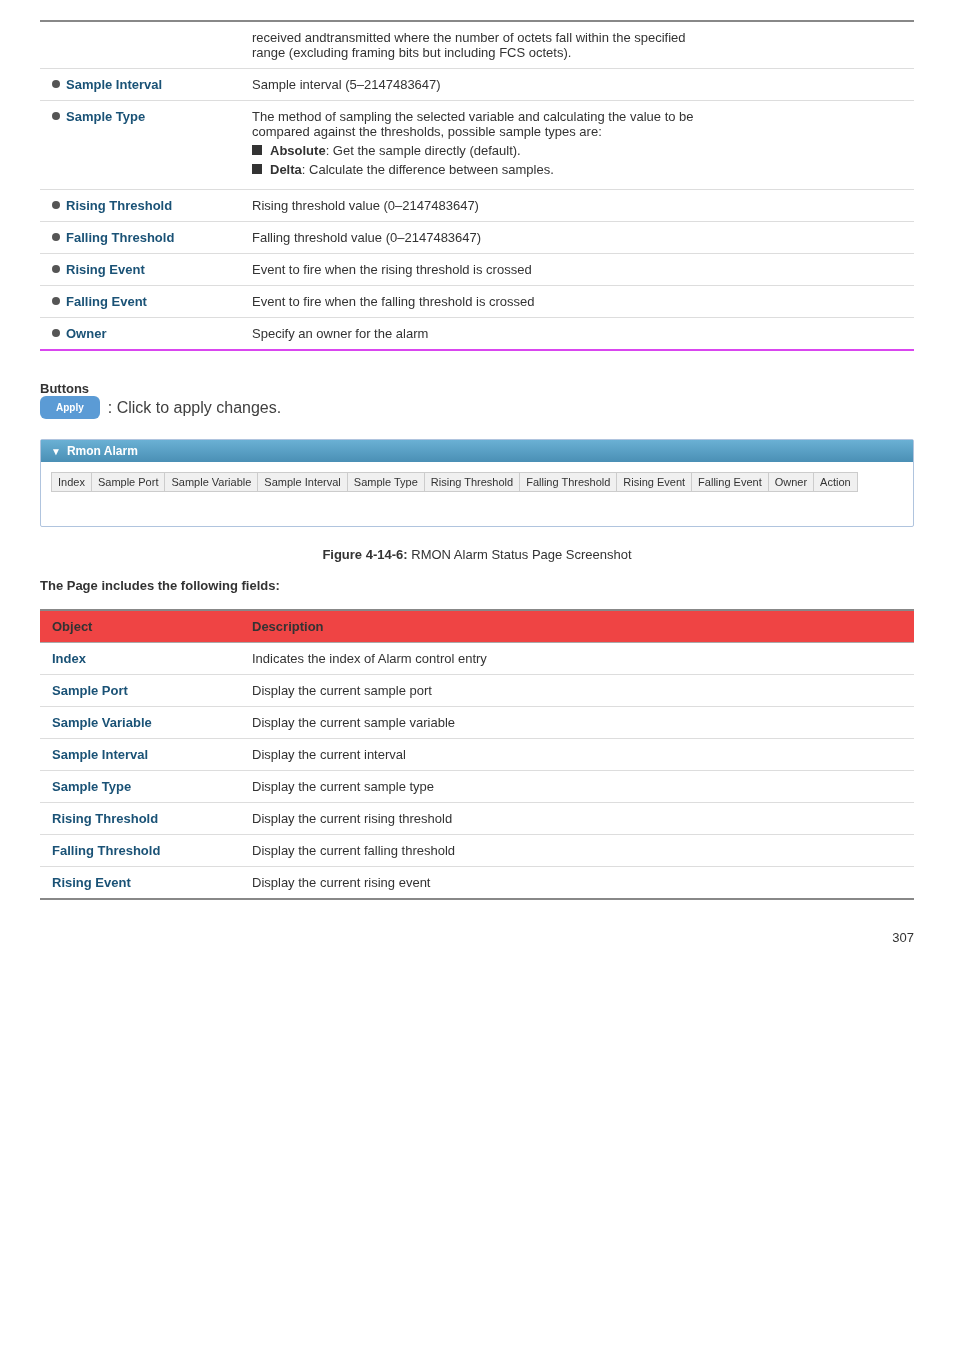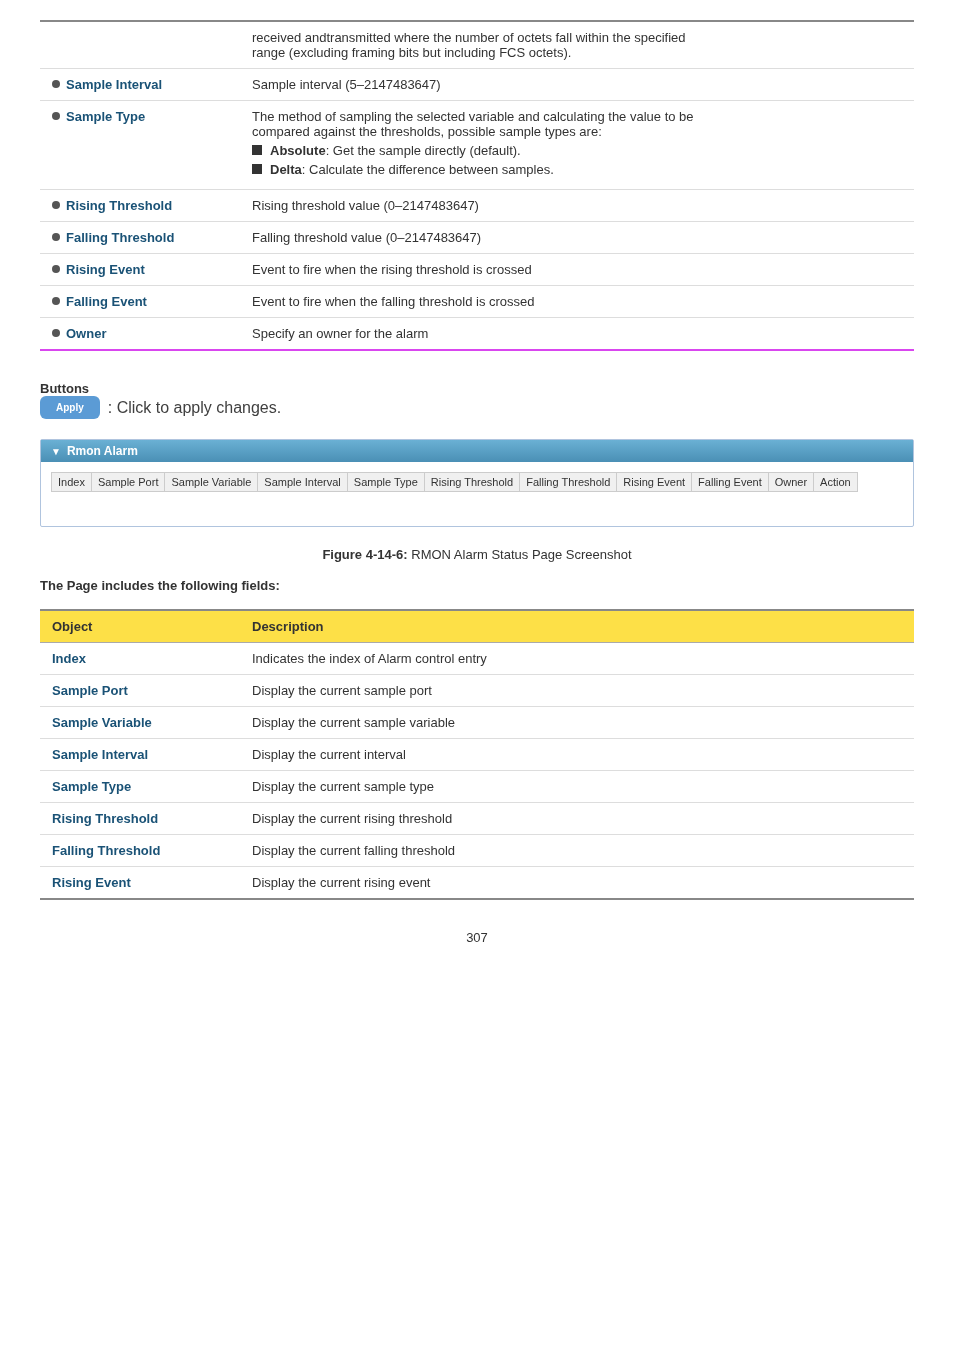--- a/index.html
+++ b/index.html
@@ -155,21 +155,21 @@
 
     
     .bottom-table {
       width: 100%;
       border-collapse: collapse;
       margin-top: 10px;
       border-top: 2px solid #888;
       border-bottom: 2px solid #888;
     }
     .bottom-table thead tr {
-      background: #fde047;
+      background: #ef4444;
     }
     .bottom-table thead th {
       padding: 8px 12px;
       text-align: left;
       font-weight: bold;
       border-bottom: 1px solid #aaa;
     }
     .bottom-table tbody tr {
       border-bottom: 1px solid #ddd;
     }
@@ -179,21 +179,21 @@
     .bottom-table td {
       padding: 8px 12px;
       vertical-align: middle;
     }
     .bottom-table .label-cell {
       width: 200px;
     }
 
     
     .page-number {
-      text-align: center;
+      text-align: right;
       margin-top: 30px;
       font-size: 13px;
     }
   </style>
 </head>
 <body>
 
 <table class="top-table">
   <tbody>
 

